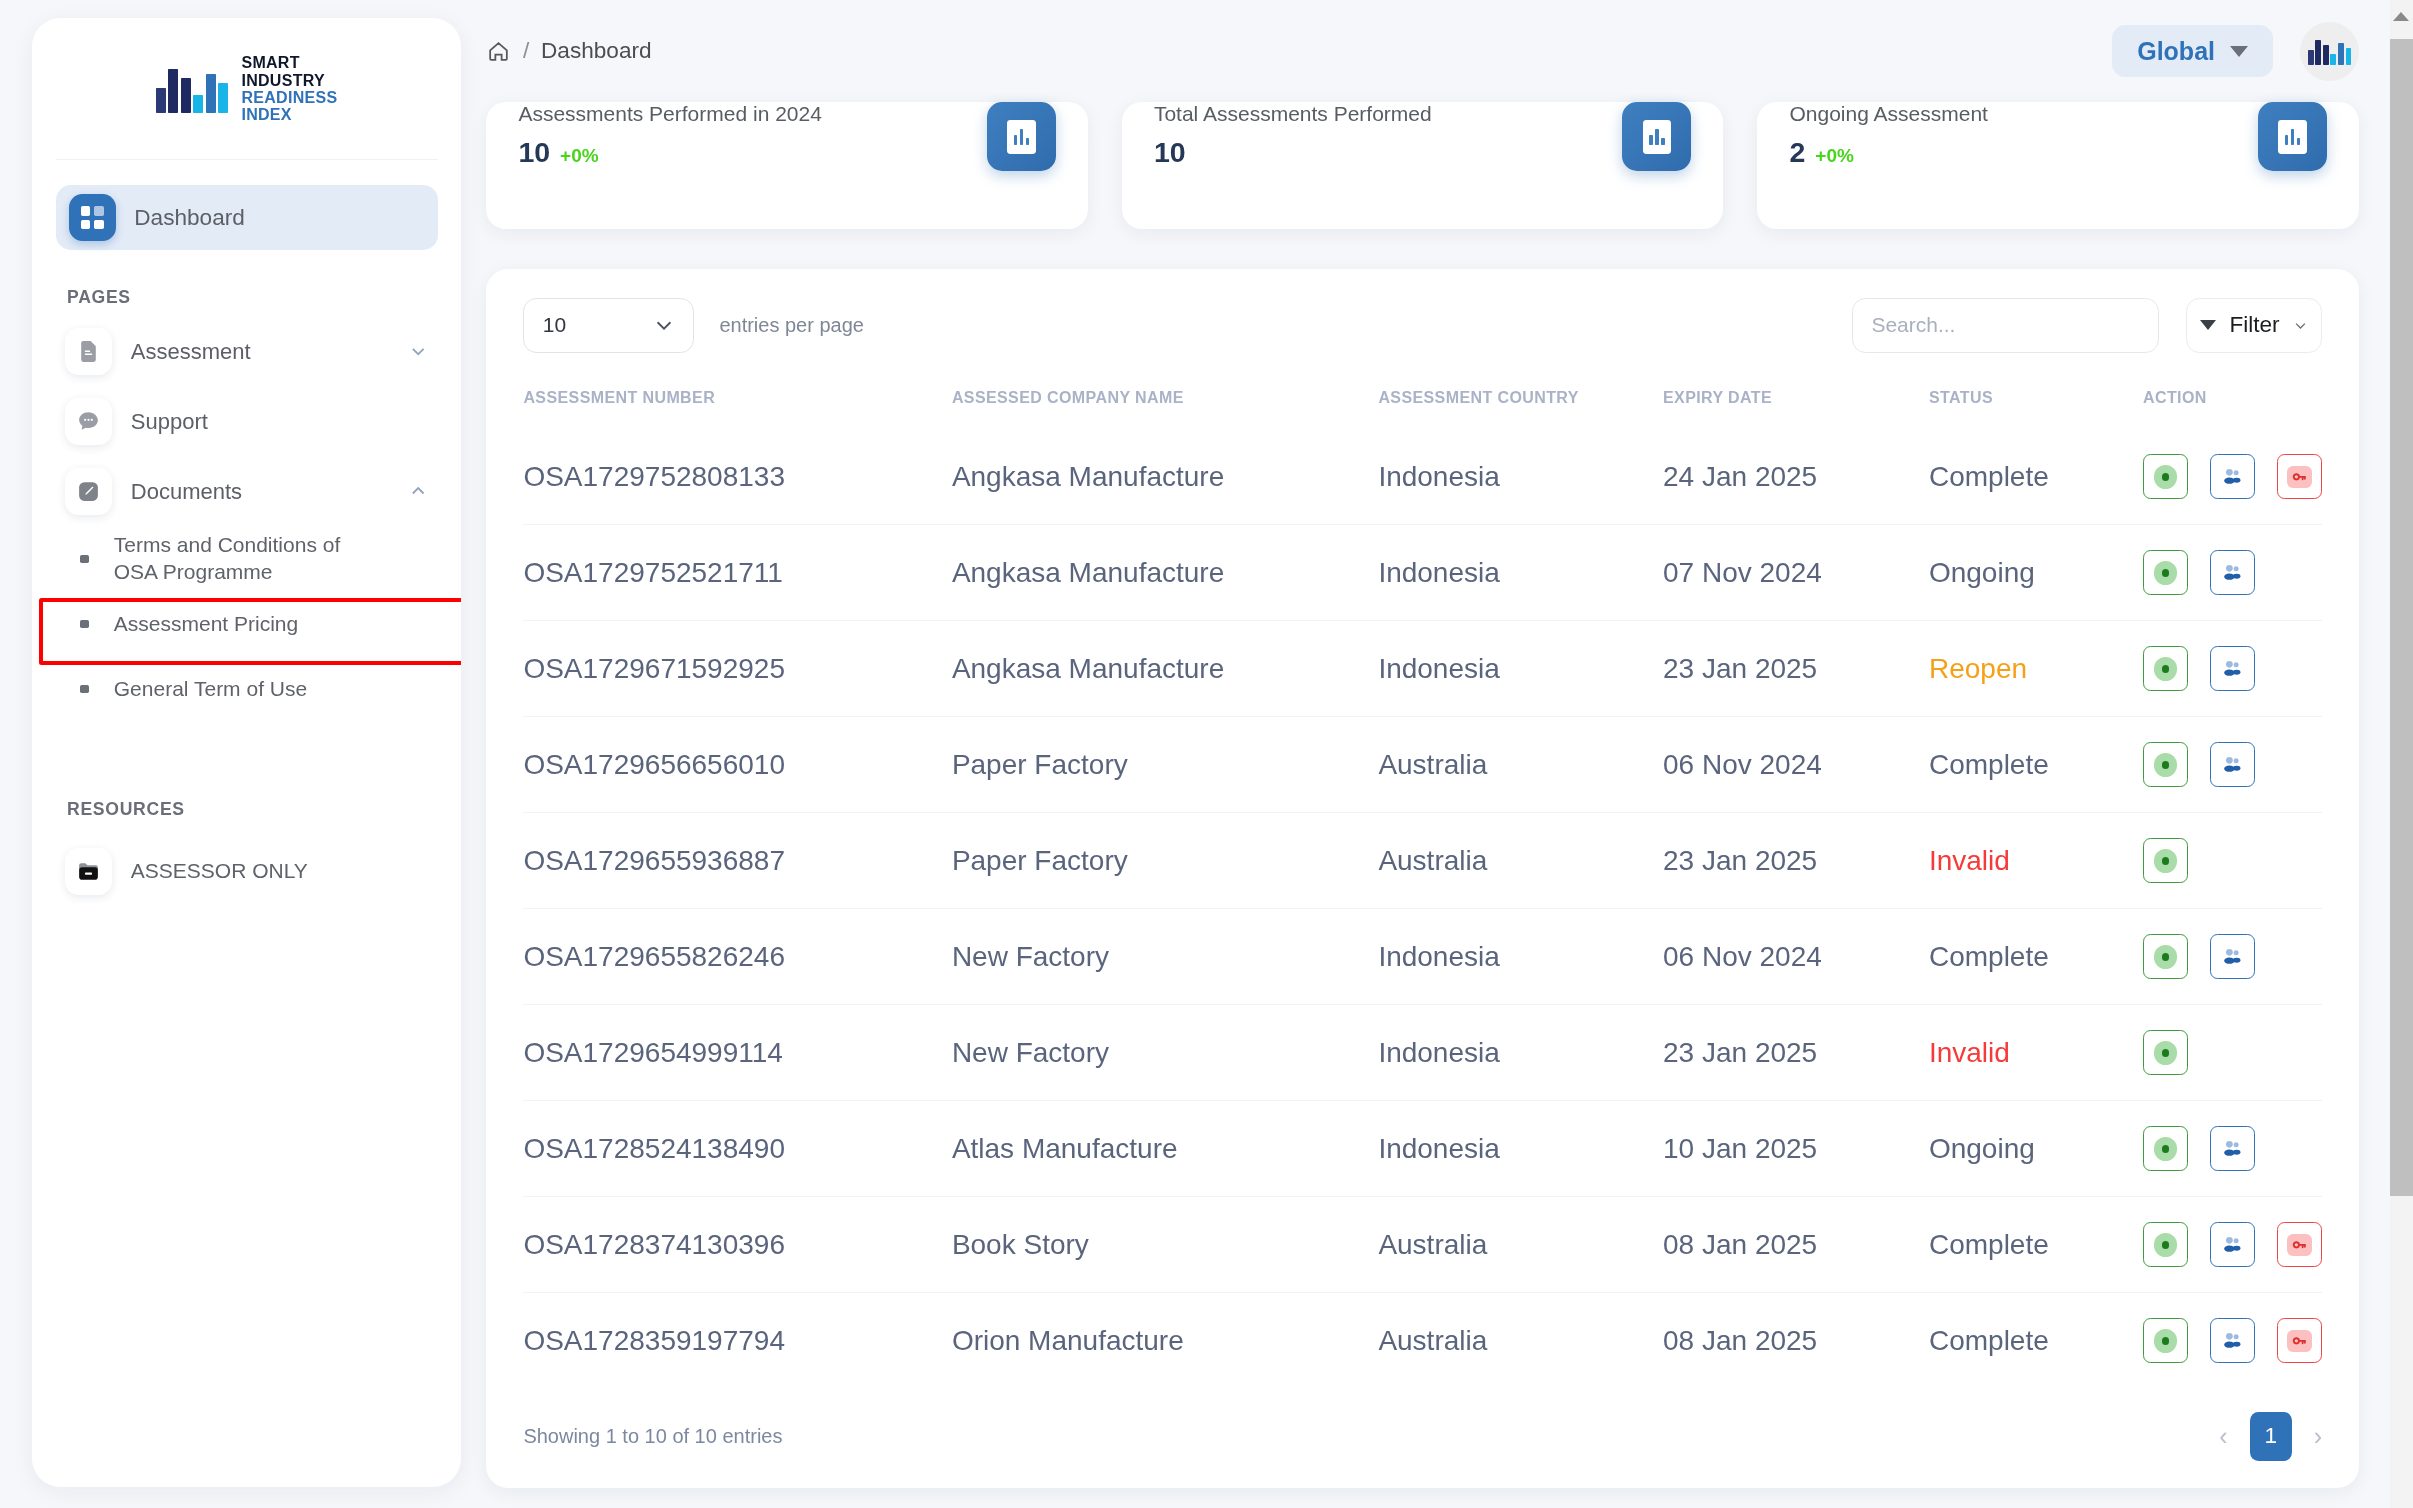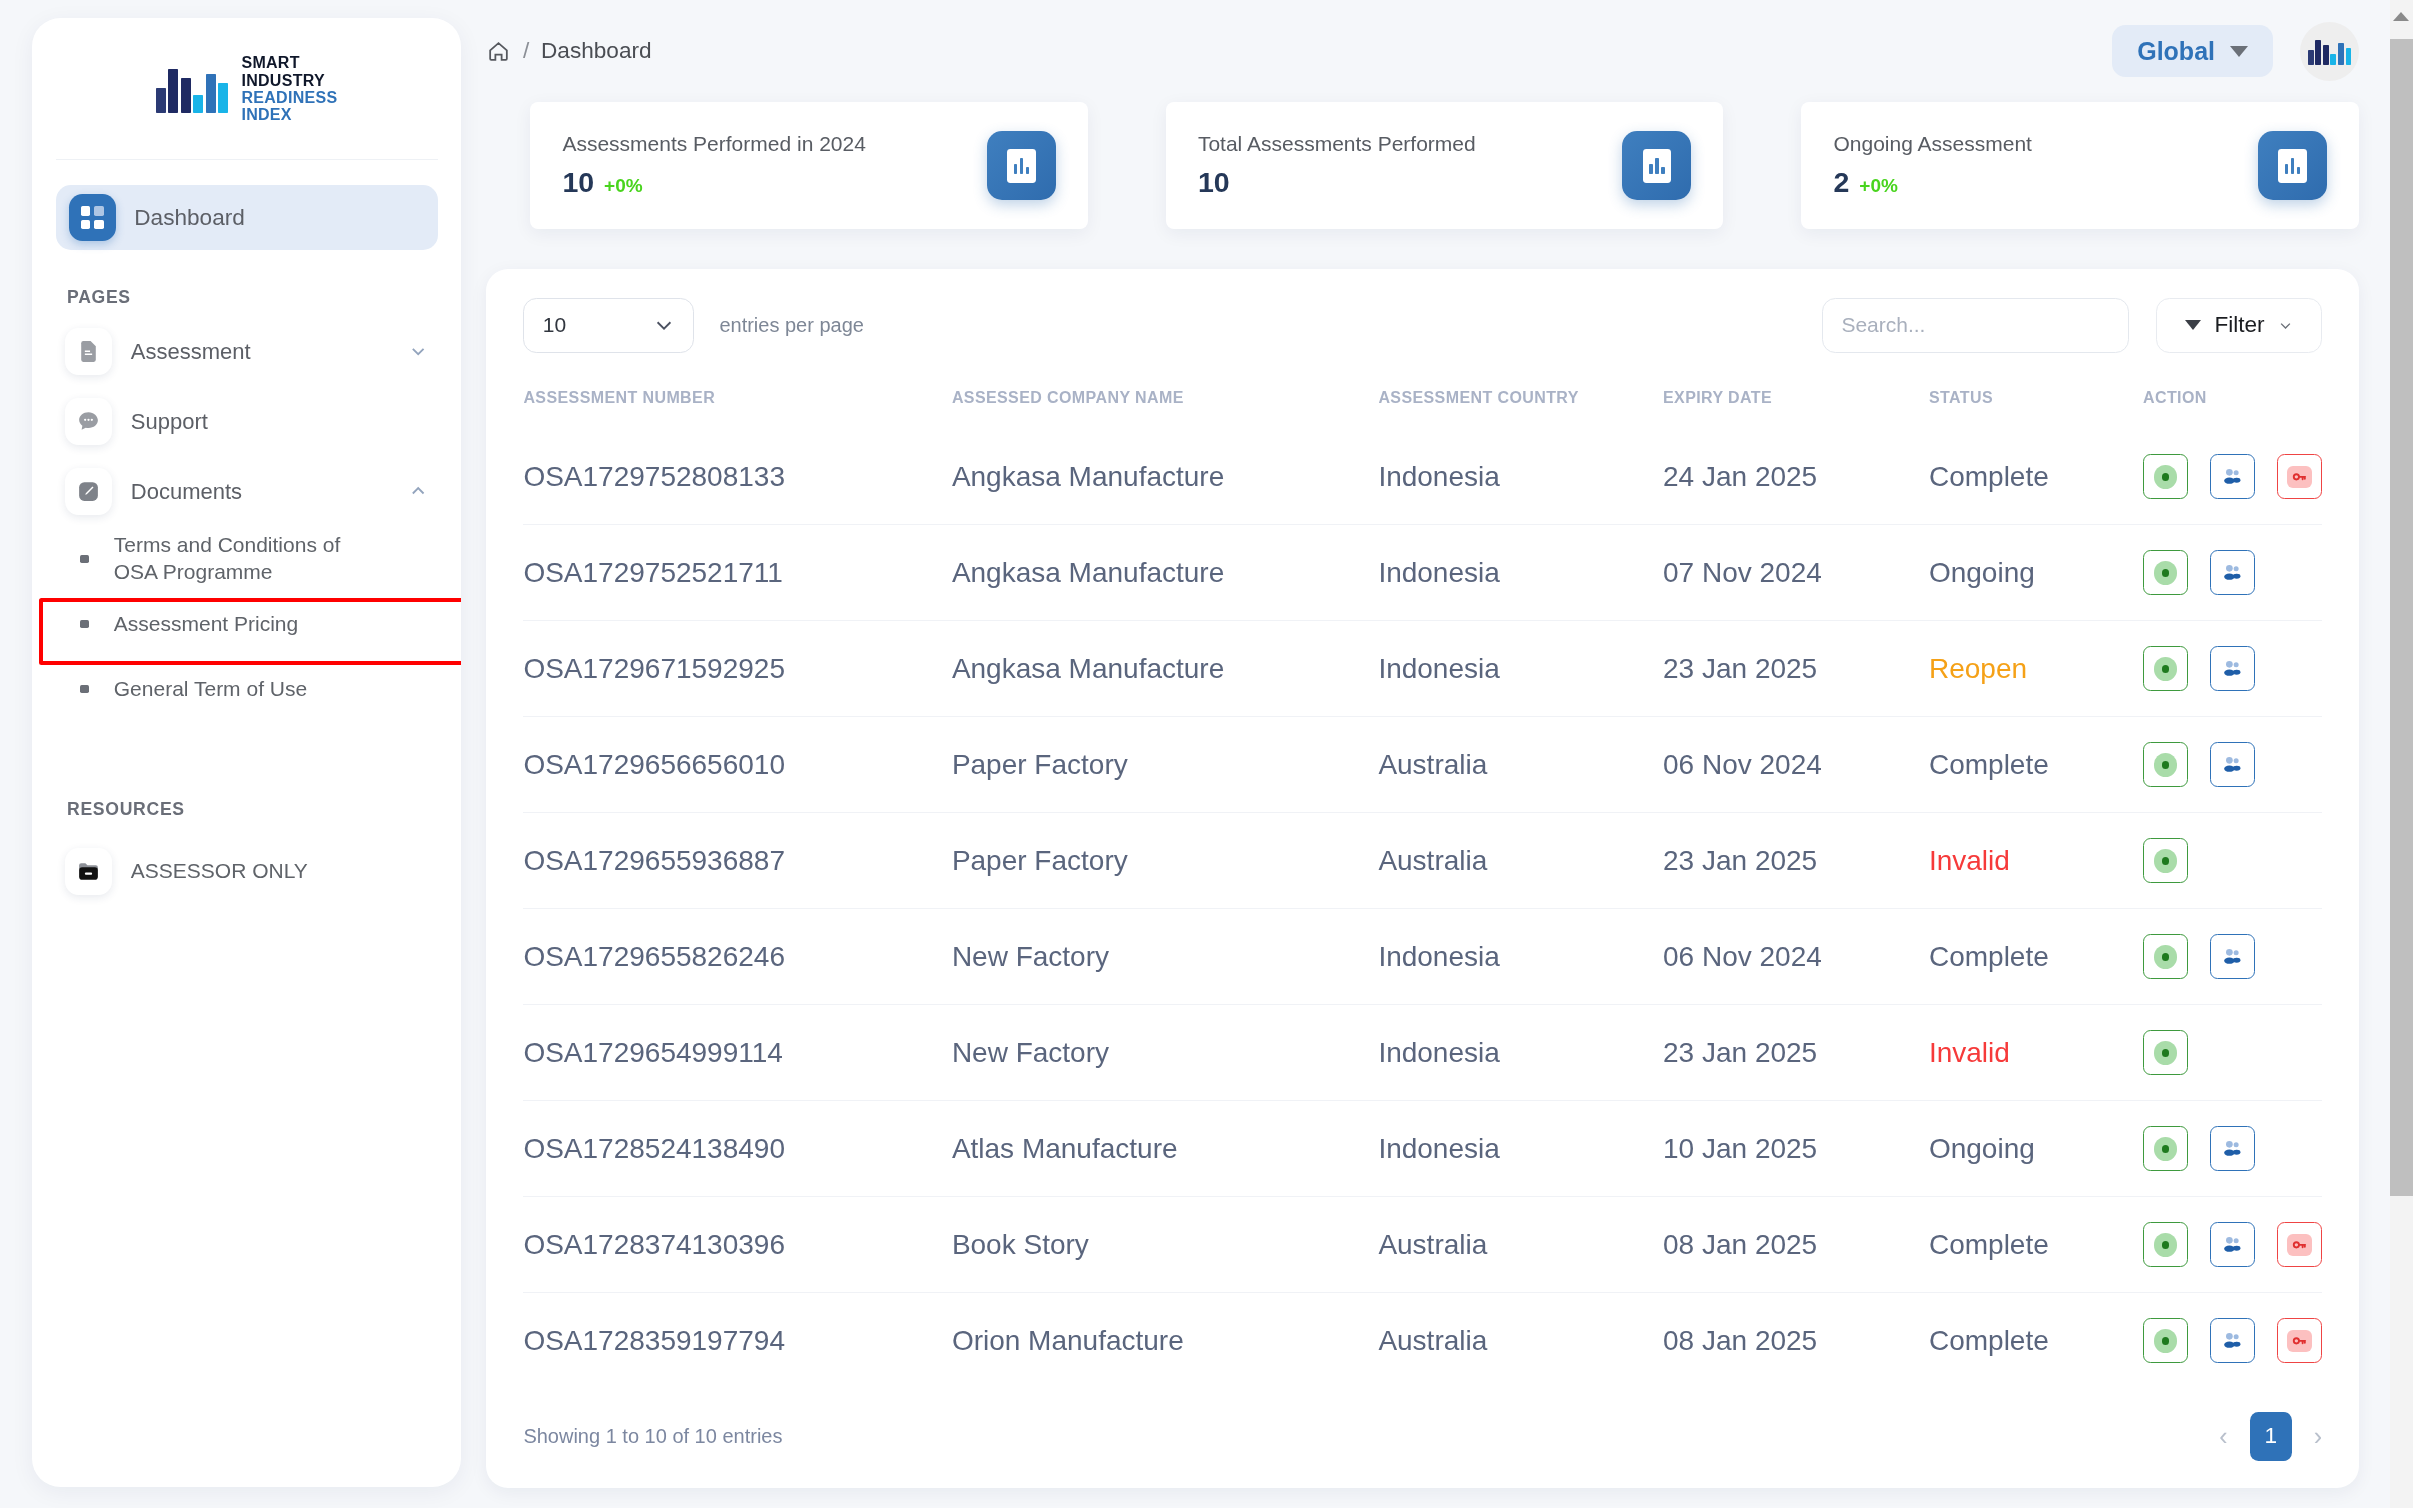--- a/index.html
+++ b/index.html
@@ -103,23 +103,23 @@
   .caret { width:0;height:0;border-left:9.2px solid transparent;border-right:9.2px solid transparent;border-top:11px solid #6b7078;}
   .avatar {
     width: 59px; height: 59px; border-radius: 50%; background: #eeeeee;
     margin-left: 27px; display:flex; align-items:center; justify-content:center; cursor:pointer;
   }
   .avatar .logo-bars { height: 28.5px; gap:1.7px; }
   .avatar .logo-bars i { width: 5.9px; }
 
   .cards { display: flex; gap: 34px; padding: 0 20px 0 8.4px; }
   .card {
-    flex: 1; background: #fff; border-radius: 8px; height: 127px;
+    flex: 1; background: #fff; border-radius: 20px; height: 127px;
     box-shadow: 0 4.2px 18.4px rgba(20,40,80,.06);
-    display: flex; align-items: center; padding: 0 32px; margin-left: 44px;
+    display: flex; align-items: flex-start; padding: 0 32px;
   }
   .card .txt { flex: 1; }
   .card .ct { font-size: 21px; color: #585c63; margin-bottom: 10px; }
   .card .cv { font-size: 28.5px; font-weight: bold; color: #253858; display: flex; align-items: baseline; gap: 10px;}
   .card .cd { font-size: 19px; font-weight: bold; color: #49d41e; }
   .card .cicon {
     width: 69px; height: 69px; border-radius: 15px;
     background: linear-gradient(135deg,#3f7fbf,#2f6cae);
     display:flex; align-items:center; justify-content:center;
     box-shadow: 0 5px 13.4px rgba(47,108,174,.30);
@@ -140,21 +140,21 @@
   }
   .sel .c { margin-left:auto; }
   .epp { font-size: 20px; color: #7e8796; margin-left: 25px; }
   .search {
     width: 307px; height: 55px; border: 1.3px solid #e4e8ee; border-radius: 13.4px;
     display: flex; align-items: center; padding: 0 18.4px; cursor: text;
     font-size: 21px; color: #a9b0bd;
   }
   .filter {
     margin-left: 27px; height: 55px; border: 1.3px solid #e8ebf0; border-radius: 13.4px;
-    display: flex; align-items: center; gap: 13.4px; padding: 0 28px; cursor: pointer;
+    display: flex; align-items: center; gap: 13.4px; padding: 0 13px; cursor: pointer;
   }
   .filter .ft { font-size: 22.6px; color: #1b1d21; }
   .tri { width:0;height:0;border-left:8.4px solid transparent;border-right:8.4px solid transparent;border-top:10px solid #3b3f46;}
 
   table { width: 100%; border-collapse: collapse; margin-top: 28.5px; }
   thead th {
     text-align: left; font-size: 16px; font-weight: bold; letter-spacing: 0.4px;
     color: #a9b2c6; padding: 8.4px 0 22px 0;
   }
   tbody td { padding: 25px 0; font-size: 28px; color: #5a657d; border-top: 1.3px solid #f0f2f6; vertical-align: middle; }

